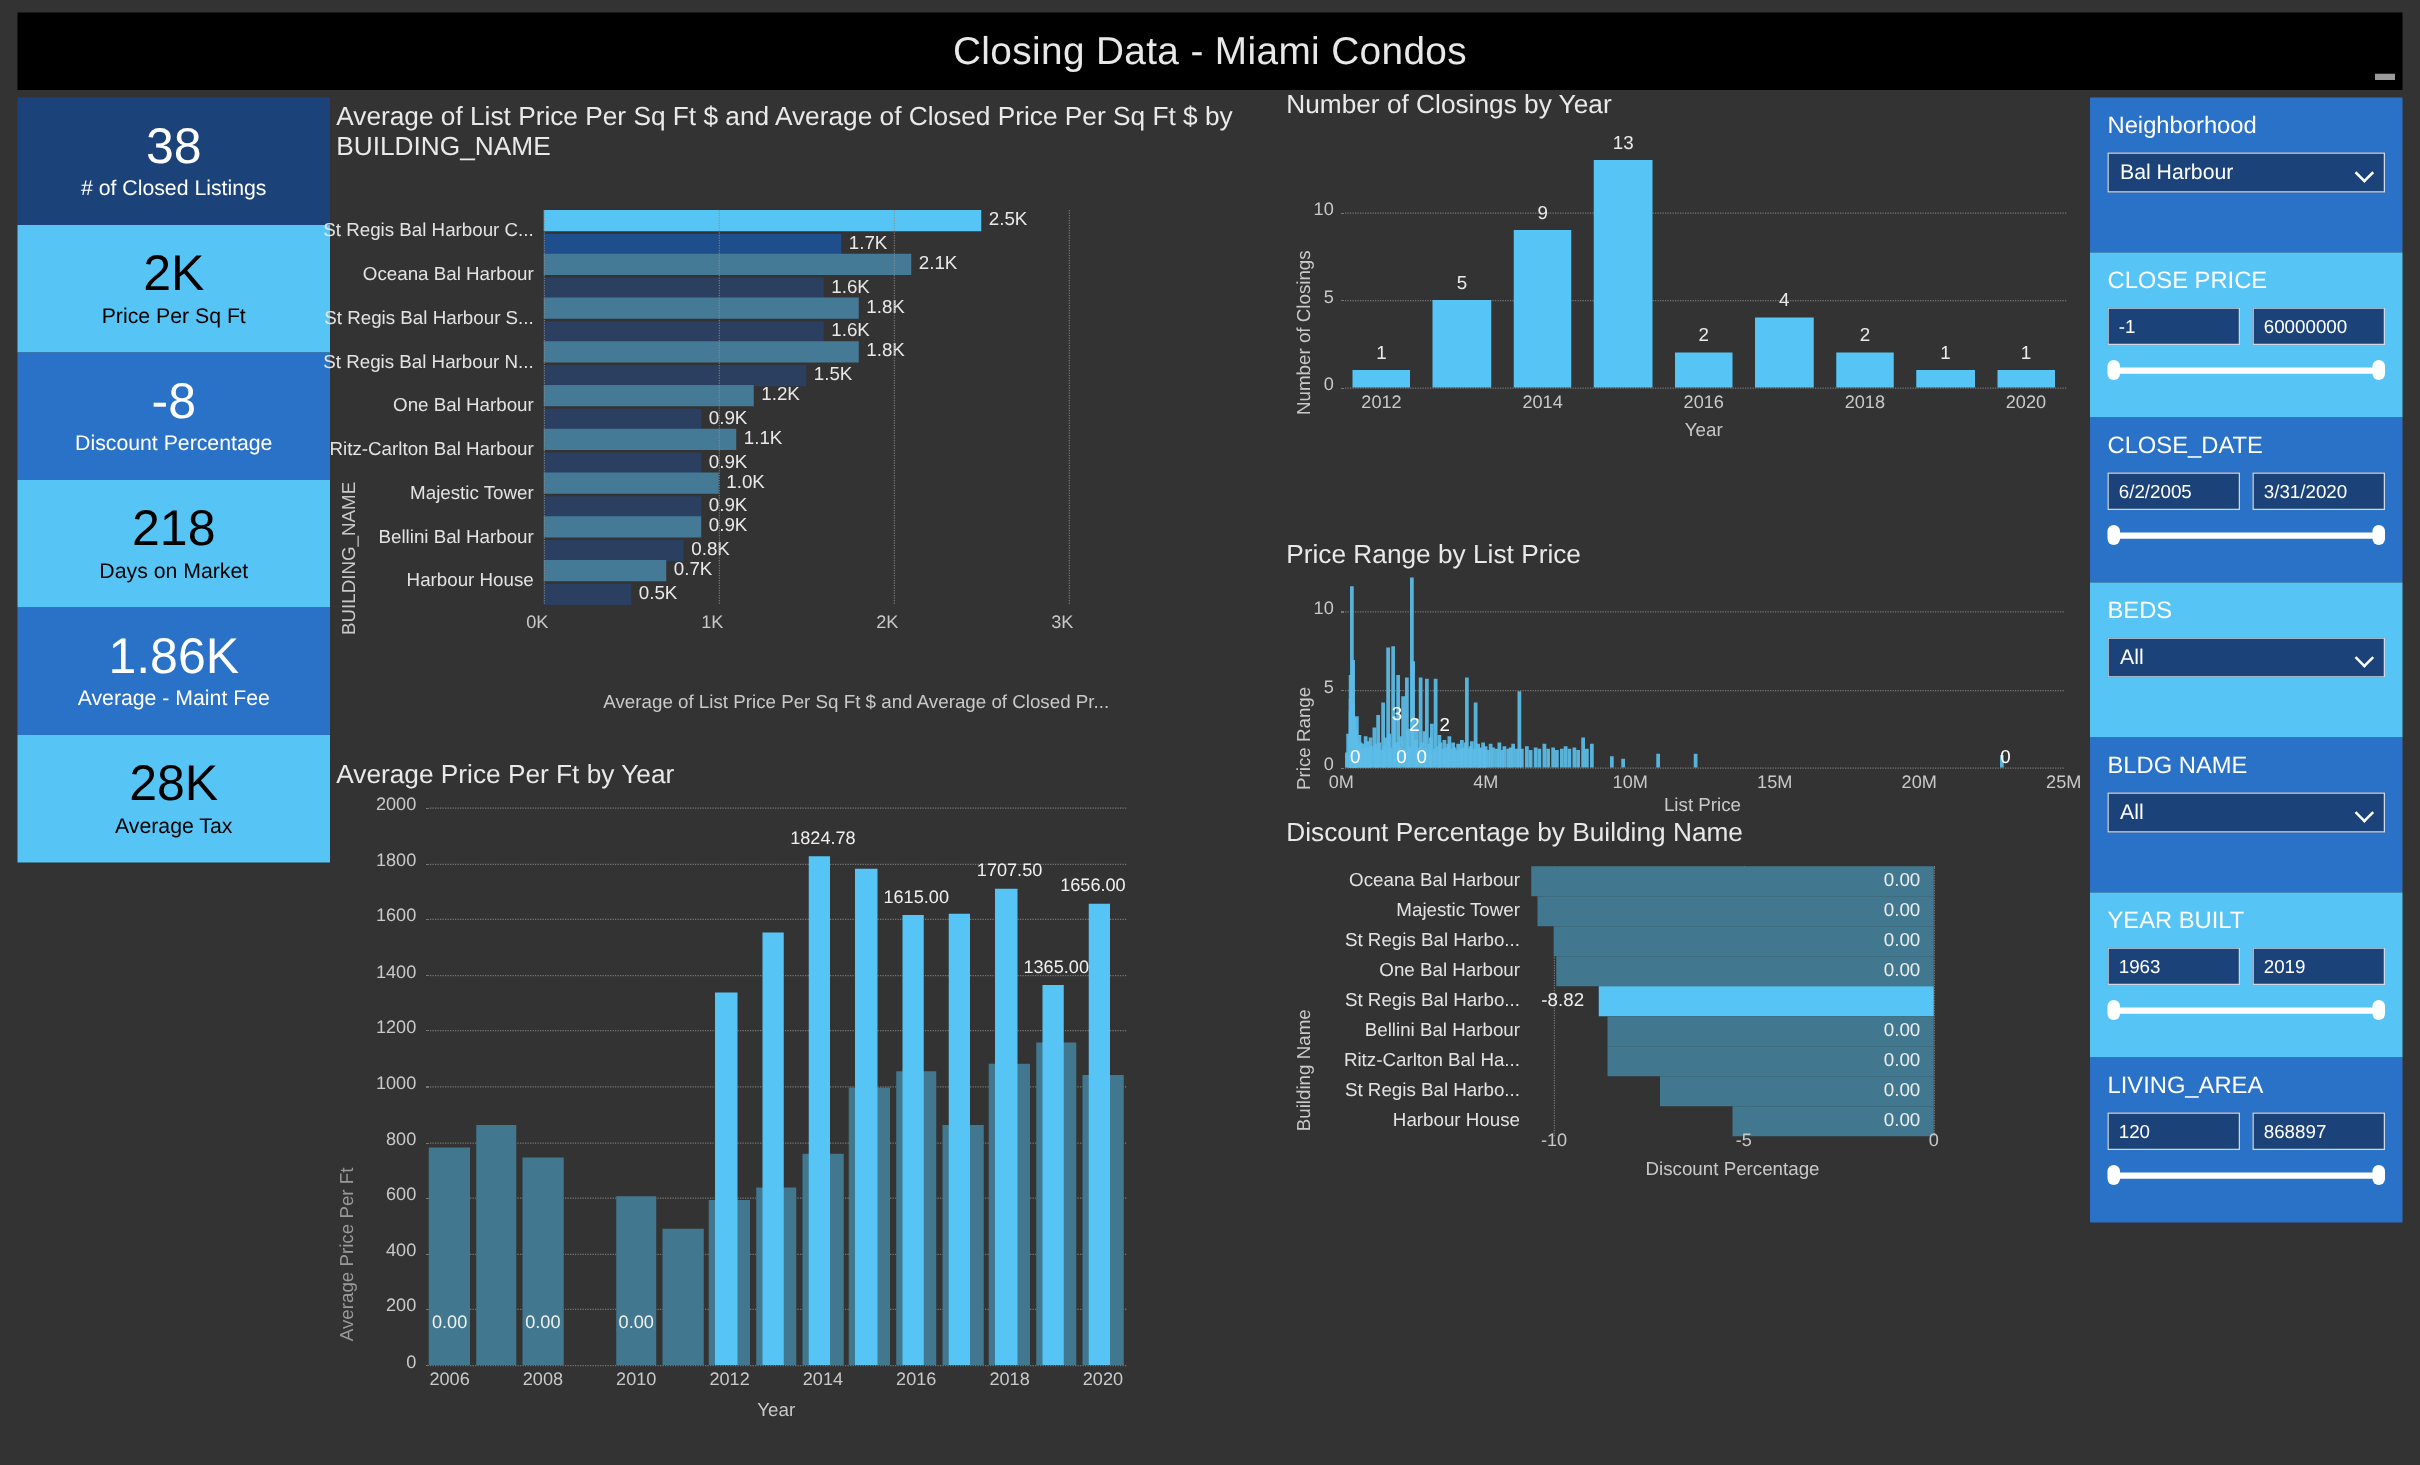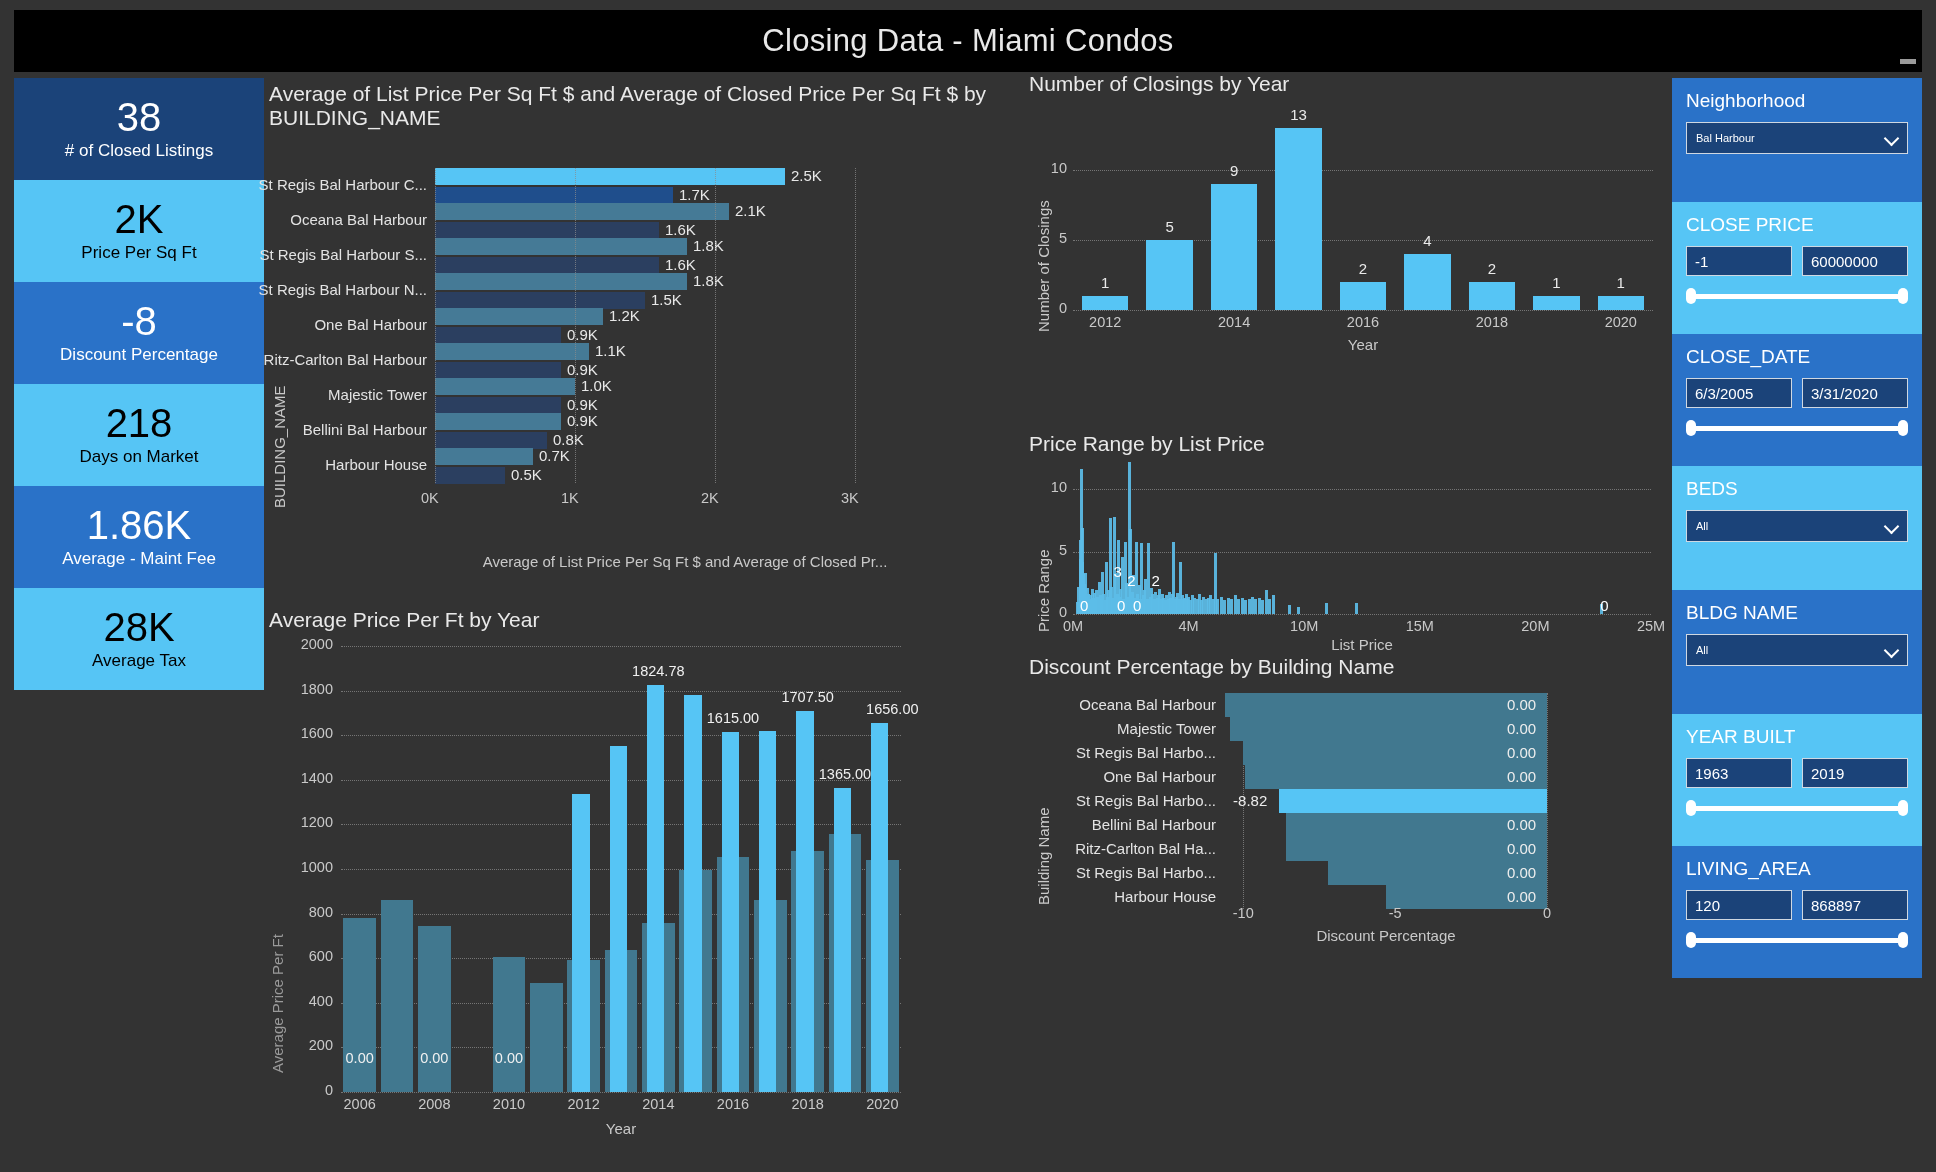--- a/index.html
+++ b/index.html
@@ -77,21 +77,21 @@
   .dp-val { position: absolute; color: #ededed; font-size: 15px; white-space: nowrap; }
 
   
   .rail { position: absolute; left: 1672px; top: 78px; width: 250px; }
   .flt { width: 250px; padding: 12px 14px 14px 14px; }
   .flt.blue { background: #2a72c8; }
   .flt.cyan { background: #56c5f5; }
   .flt h4 { color: #ffffff; font-size: 19px; font-weight: 400; margin-bottom: 10px; }
   .ddown { display: flex; align-items: center; justify-content: space-between;
            background: #1b4379; border: 1px solid #cfd8e2; height: 32px; padding: 0 9px; }
-  .ddown span { color: #ffffff; font-size: 11px; }
+  .ddown span { color: #ffffff; font-size: 17px; }
   .numrow { display: flex; gap: 10px; margin-bottom: 12px; }
   .numbox { flex: 1; background: #1b4379; border: 1px solid #cfd8e2; height: 30px;
             display: flex; align-items: center; padding: 0 8px; color: #ffffff; font-size: 15px; }
   .slider { position: relative; height: 16px; }
   .strack { position: absolute; left: 4px; right: 4px; top: 6px; height: 5px; background: #ffffff; }
   .sknob { position: absolute; top: 0; width: 10px; height: 16px; background: #ffffff; border-radius: 5px; }
   .sknob.l { left: 0; } .sknob.r { right: 0; }
   .chev { width: 13px; height: 13px; position: relative; }
   .chev::after { content:''; position: absolute; left: 1px; top: 1px; width: 9px; height: 9px;
                  border-right: 2px solid #fff; border-bottom: 2px solid #fff; transform: rotate(45deg); }
@@ -450,21 +450,21 @@
         <div class="yr-back" style="left: 412.907px; width: 32.8533px; height: 191.78px;"></div>
         <div class="yr-front" style="left: 418.133px; width: 17.1733px; height: 361.483px;"></div>
         <div class="yr-back" style="left: 450.24px; width: 32.8533px; height: 240.84px;"></div>
         <div class="yr-front" style="left: 455.467px; width: 17.1733px; height: 380.772px;"></div>
         <div class="yr-lbl" style="left: 429.333px; width: 74.6667px; top: 43.2275px;">1707.50</div>
         <div class="yr-back" style="left: 487.573px; width: 32.8533px; height: 257.565px;"></div>
         <div class="yr-front" style="left: 492.8px; width: 17.1733px; height: 304.395px;"></div>
         <div class="yr-lbl" style="left: 466.667px; width: 74.6667px; top: 119.605px;">1365.00</div>
         <div class="yr-back" style="left: 524.907px; width: 32.8533px; height: 231.92px;"></div>
         <div class="yr-front" style="left: 530.133px; width: 17.1733px; height: 369.288px;"></div>
-        <div class="yr-lbl" style="left: 514px; width: 74.6667px; top: 54.712px;">1656.00</div>
+        <div class="yr-lbl" style="left: 496px; width: 74.6667px; top: 54.712px;">1656.00</div>
       </div>
     <div id="yp-yticks">
         <div class="tick" style="left: 20px; width: 48px; text-align: right; top: 474px;">0</div>
         <div class="tick" style="left: 20px; width: 48px; text-align: right; top: 429.4px;">200</div>
         <div class="tick" style="left: 20px; width: 48px; text-align: right; top: 384.8px;">400</div>
         <div class="tick" style="left: 20px; width: 48px; text-align: right; top: 340.2px;">600</div>
         <div class="tick" style="left: 20px; width: 48px; text-align: right; top: 295.6px;">800</div>
         <div class="tick" style="left: 20px; width: 48px; text-align: right; top: 251px;">1000</div>
         <div class="tick" style="left: 20px; width: 48px; text-align: right; top: 206.4px;">1200</div>
         <div class="tick" style="left: 20px; width: 48px; text-align: right; top: 161.8px;">1400</div>
@@ -564,21 +564,21 @@
         <div class="slider">
           <div class="strack"></div>
           <div class="sknob l"></div>
           <div class="sknob r"></div>
         </div>
         <div class="spacer" style="height: 16px;"></div>
       </div>
       <div class="flt blue">
         <h4>CLOSE_DATE</h4>
         <div class="numrow">
-          <div class="numbox">6/3/2005</div>
+          <div class="numbox">6/2/2005</div>
           <div class="numbox">3/31/2020</div>
         </div>
         <div class="slider">
           <div class="strack"></div>
           <div class="sknob l"></div>
           <div class="sknob r"></div>
         </div>
         <div class="spacer" style="height: 16px;"></div>
       </div>
       <div class="flt cyan">

